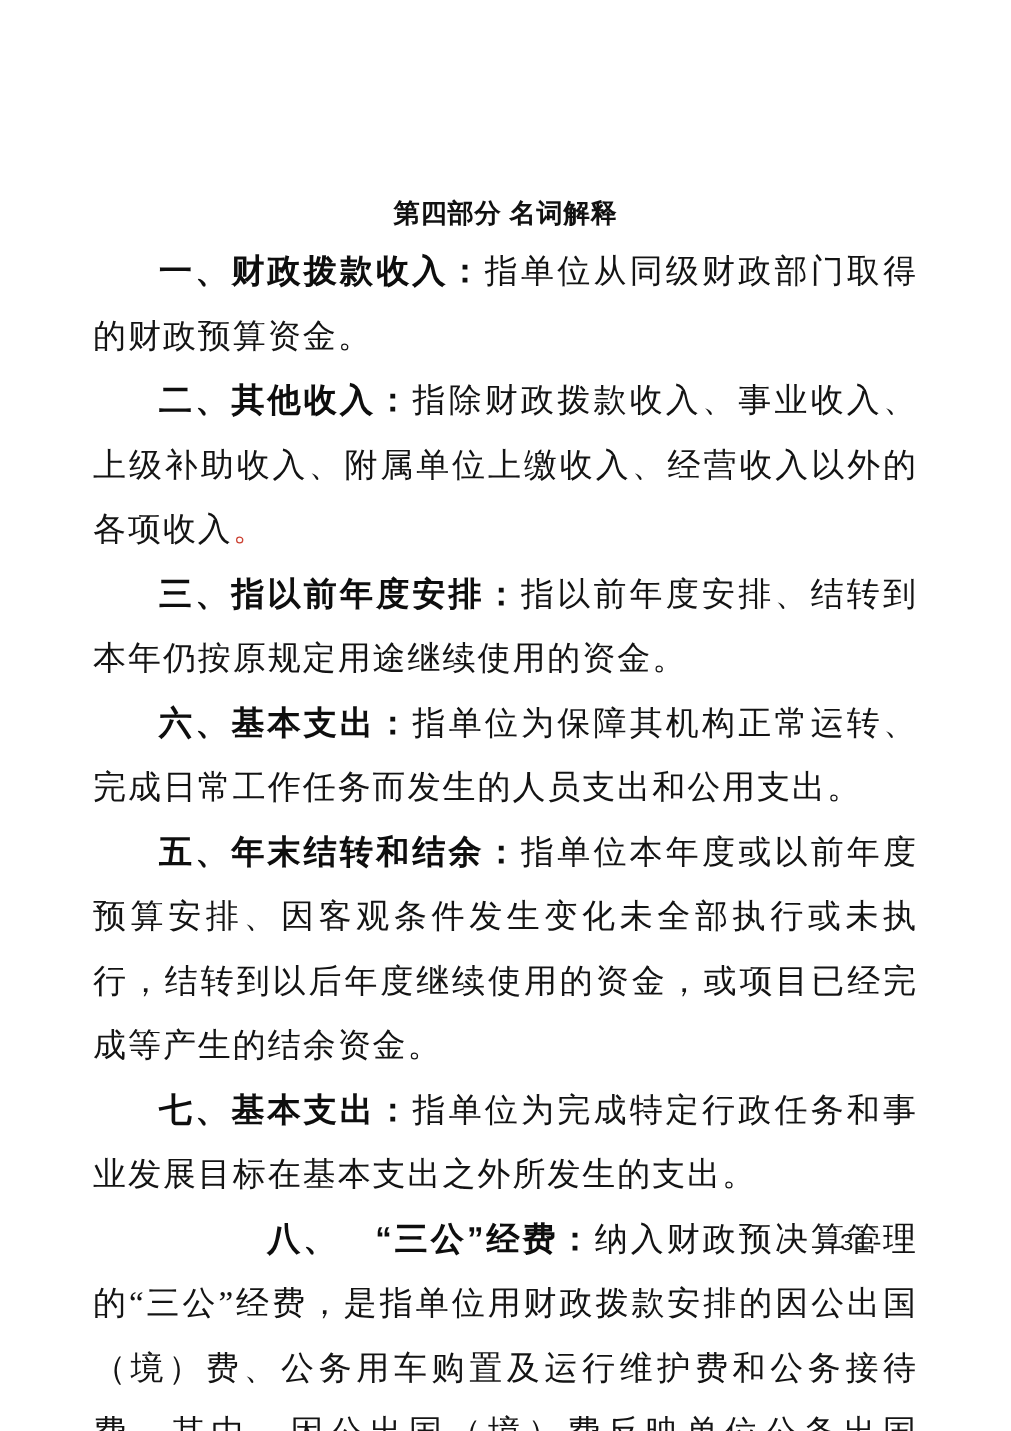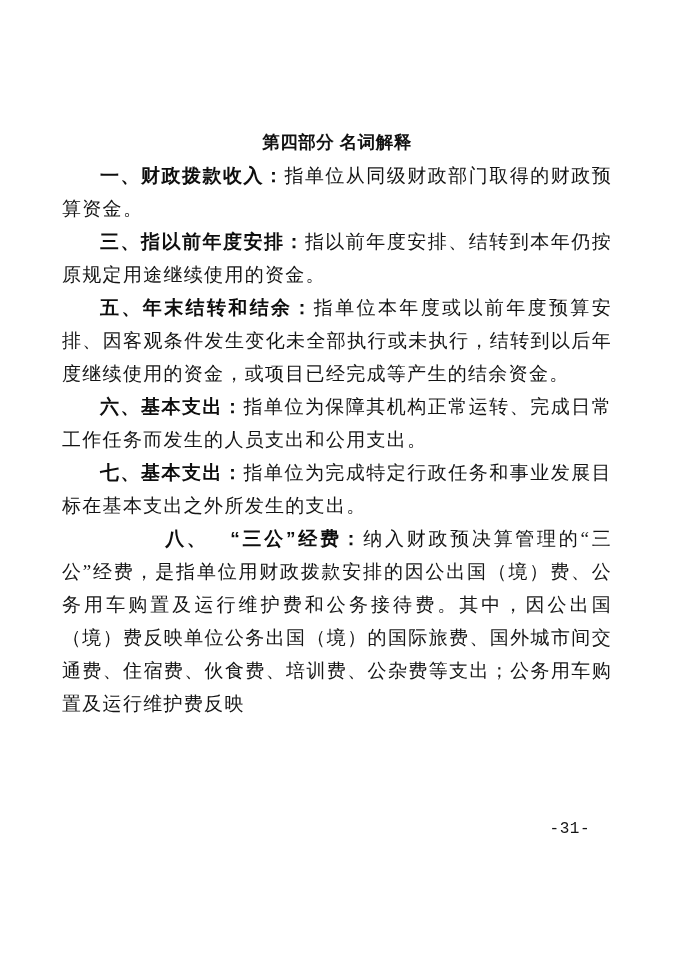--- a/index.html
+++ b/index.html
@@ -27,22 +27,22 @@
     text-align: center;
     font-family: "Liberation Sans", "DejaVu Sans", sans-serif;
     font-weight: bold;
     font-size: 17.5px;
     line-height: 34px;
     letter-spacing: 0.5px;
     color: #111111;
   }
   .term {
     margin: 0;
-    font-size: 19px;
-    line-height: 33px;
+    font-size: 22px;
+    line-height: 43px;
     letter-spacing: 1.3px;
     text-align: justify;
     text-justify: inter-character;
     text-indent: 2em;
     word-break: break-all;
   }
   .term-label {
     font-family: "Liberation Sans", "DejaVu Sans", sans-serif;
     font-weight: bold;
     color: #0e0e0e;
@@ -59,21 +59,22 @@
   }
 </style>
 </head>
 <body>
 
 <div class="page">
   <div class="content">
     <h1 class="doc-title">第四部分 名词解释</h1>
     <div>
         <p class="term"><span class="term-label">一、财政拨款收入：</span><span>指单位从同级财政部门取得的财政预算资金。</span></p>
+        <p class="term"><span class="term-label">二、其他收入：</span><span>指除财政拨款收入、事业收入、上级补助收入、附属单位上缴收入、经营收入以外的各项收入</span><span style="color: rgb(204, 66, 51);">。</span></p>
         <p class="term"><span class="term-label">三、指以前年度安排：</span><span>指以前年度安排、结转到本年仍按原规定用途继续使用的资金。</span></p>
+        <p class="term"><span class="term-label">六、基本支出：</span><span>指单位为保障其机构正常运转、完成日常工作任务而发生的人员支出和公用支出。</span></p>
         <p class="term"><span class="term-label">五、年末结转和结余：</span><span>指单位本年度或以前年度预算安排、因客观条件发生变化未全部执行或未执行，结转到以后年度继续使用的资金，或项目已经完成等产生的结余资金。</span></p>
-        <p class="term"><span class="term-label">六、基本支出：</span><span>指单位为保障其机构正常运转、完成日常工作任务而发生的人员支出和公用支出。</span></p>
         <p class="term"><span class="term-label">七、基本支出：</span><span>指单位为完成特定行政任务和事业发展目标在基本支出之外所发生的支出。</span></p>
         <p class="term"><span class="term-label">　　　八、　“三公”经费：</span><span>纳入财政预决算管理的“三公”经费，是指单位用财政拨款安排的因公出国（境）费、公务用车购置及运行维护费和公务接待费。其中，因公出国（境）费反映单位公务出国（境）的国际旅费、国外城市间交通费、住宿费、伙食费、培训费、公杂费等支出；公务用车购置及运行维护费反映</span></p>
       </div>
   </div>
   <div class="page-number">-31-</div>
 </div>
 
 </body></html>

